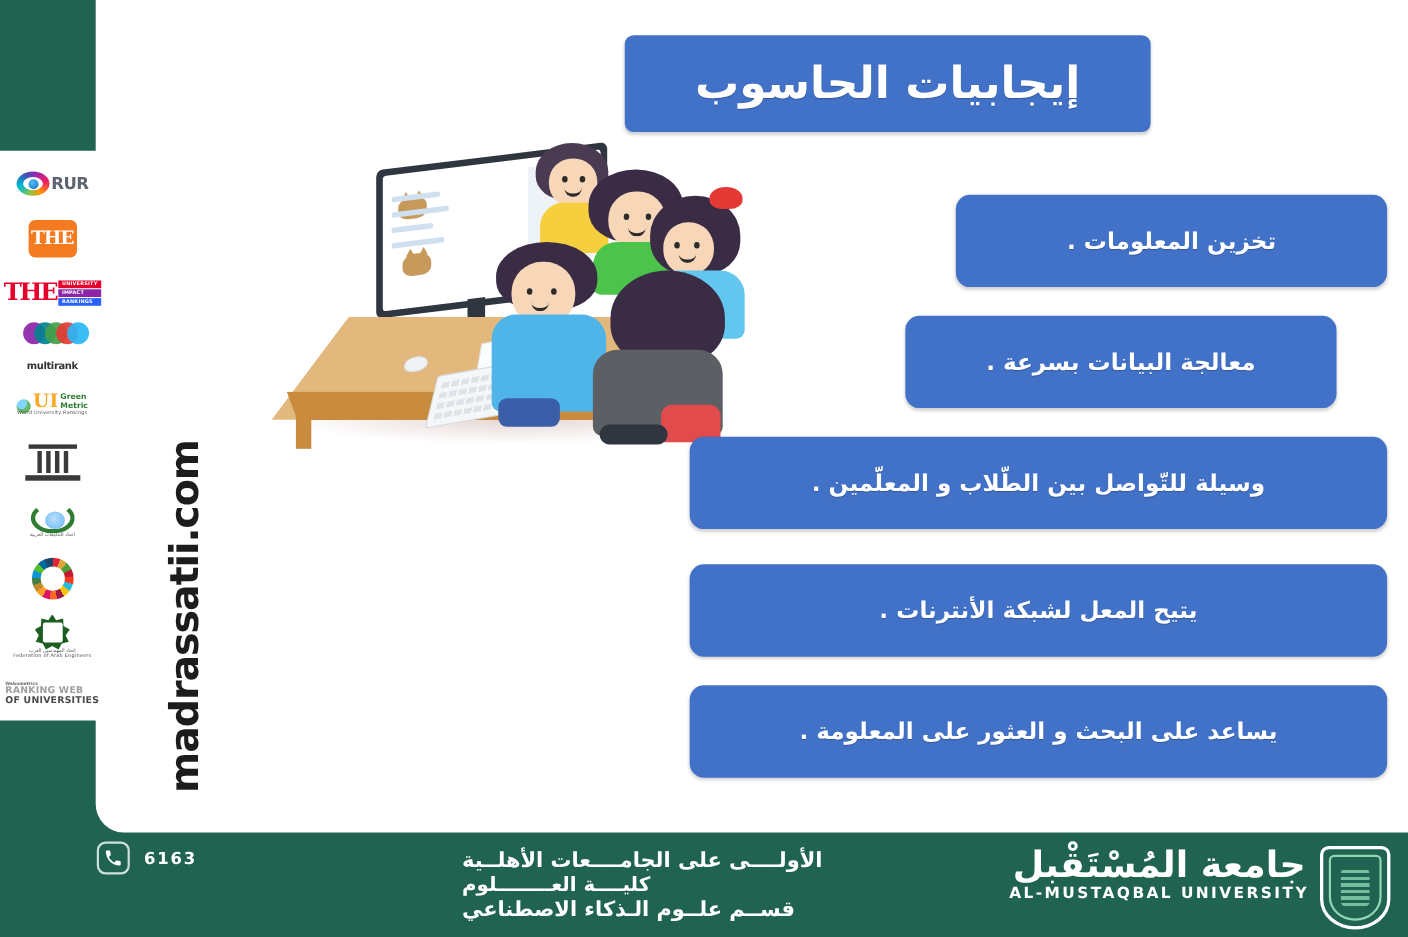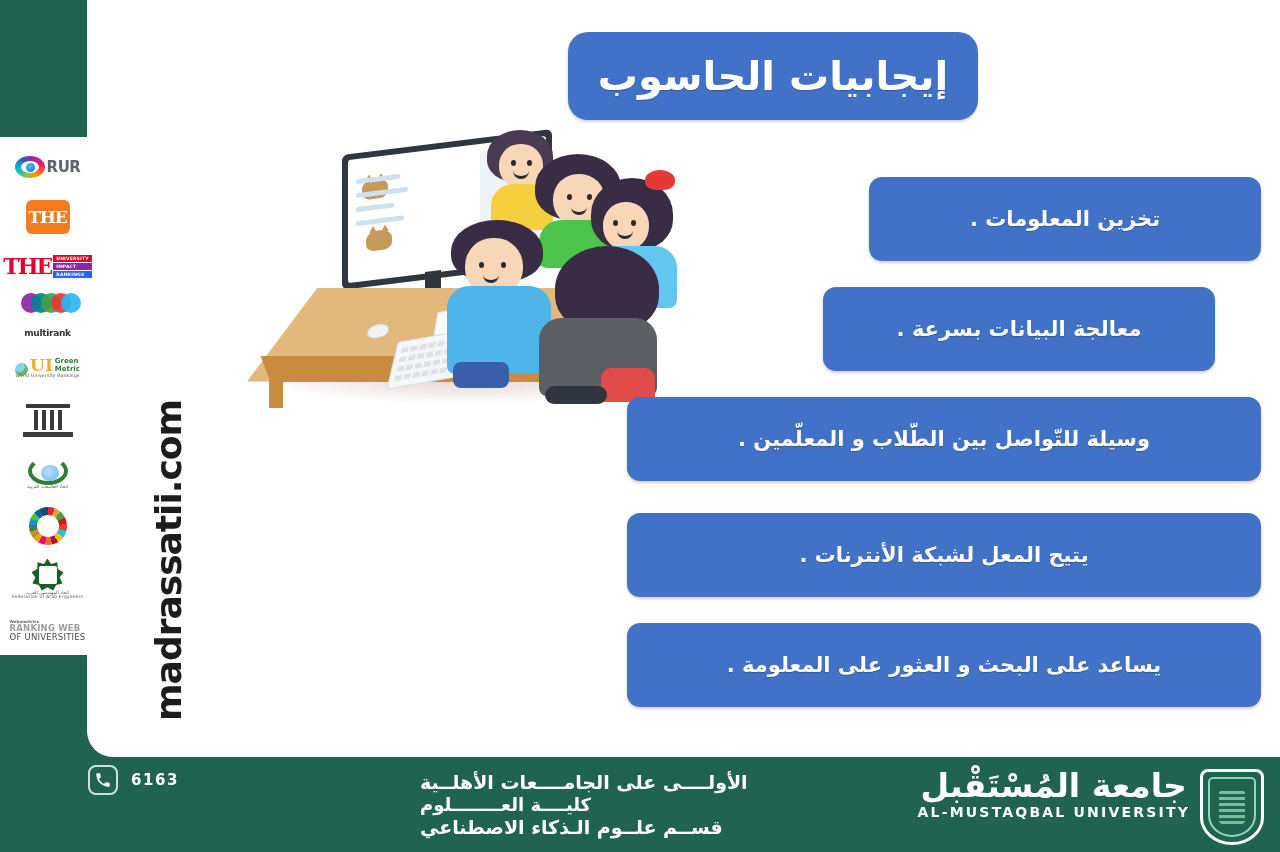--- a/index.html
+++ b/index.html
@@ -159,38 +159,38 @@
     width:32px;height:32px;background:#1b5e20;
     clip-path: polygon(50% 0%,61% 17%,81% 12%,82% 33%,100% 43%,88% 59%,97% 78%,77% 83%,68% 100%,50% 90%,32% 100%,23% 83%,3% 78%,12% 59%,0% 43%,18% 33%,19% 12%,39% 17%);
     display:flex;align-items:center;justify-content:center;
   }
   .fae-star::after{ content:""; width:18px;height:18px;background:#fff;border-radius:2px; }
 
   
   .webo { display:flex;flex-direction:column;align-items:flex-start; }
   .webo .small { font-size:4px;font-weight:700;color:#666; }
   .webo .big { font-size:8.5px;font-weight:700;color:#9e9e9e;letter-spacing:.2px;line-height:1.05; }
-  .webo .big2 { font-size:8.5px;font-weight:400;color:#4a4a4a;letter-spacing:.2px;line-height:1.05; }
+  .webo .big2 { font-size:8.5px;font-weight:700;color:#4a4a4a;letter-spacing:.2px;line-height:1.05; }
 
   
   .watermark {
     position:absolute; left:148px; top:400px;
     font-size:36px; font-weight:900; color:#1c1c1c;
     font-family:"DejaVu Sans", sans-serif;
     letter-spacing:-1px;
     writing-mode: vertical-rl;
     transform: rotate(180deg);
     z-index: 6;
     white-space: nowrap;
   }
 
   
   .title-box {
-    position:absolute; left:481px; top:32px; width:410px; height:88px;
-    background:#4272c8; border-radius:20px;
+    position:absolute; left:481px; top:32px; width:478px; height:88px;
+    background:#4272c8; border-radius:8px;
     display:flex; align-items:center; justify-content:center;
     box-shadow: 0 2px 3px rgba(0,0,0,.18);
   }
   .title-box h1 {
     color:#fff; font-size:40px; font-weight:700;
     direction:rtl; letter-spacing:0;
     font-family:"DejaVu Sans", sans-serif;
     text-shadow: 0 1px 1px rgba(0,0,0,.22);
   }
 

